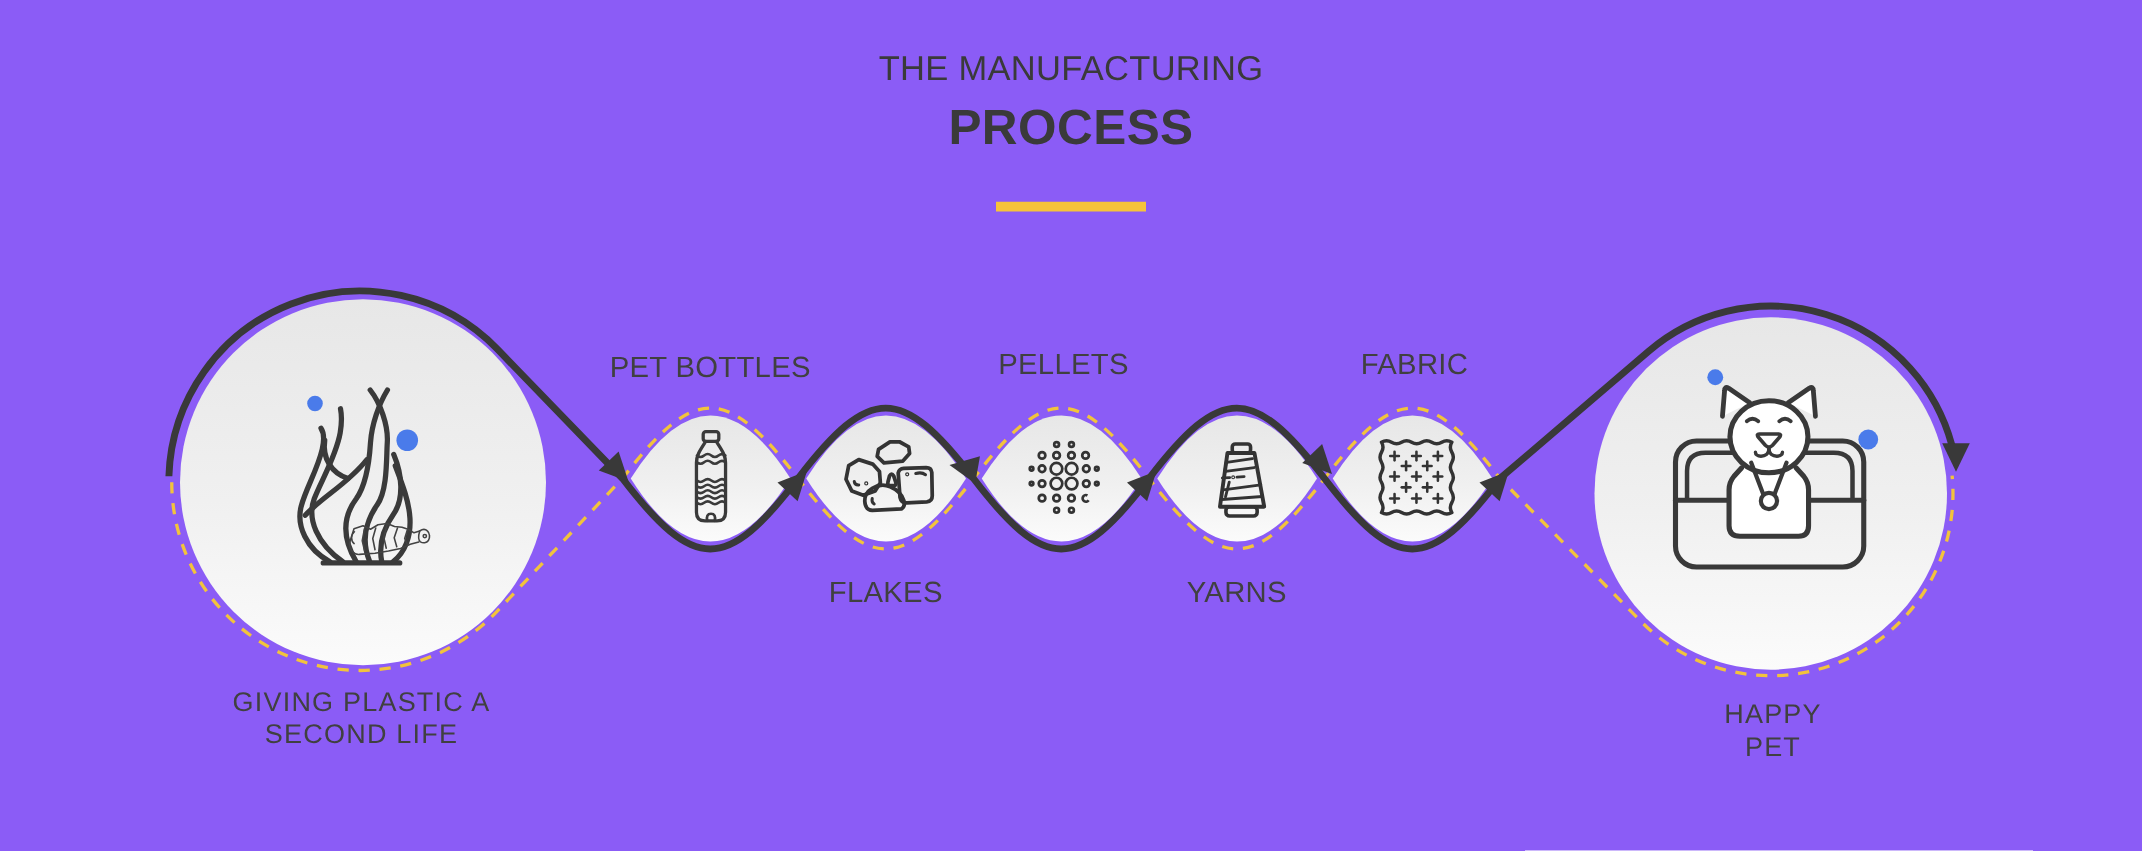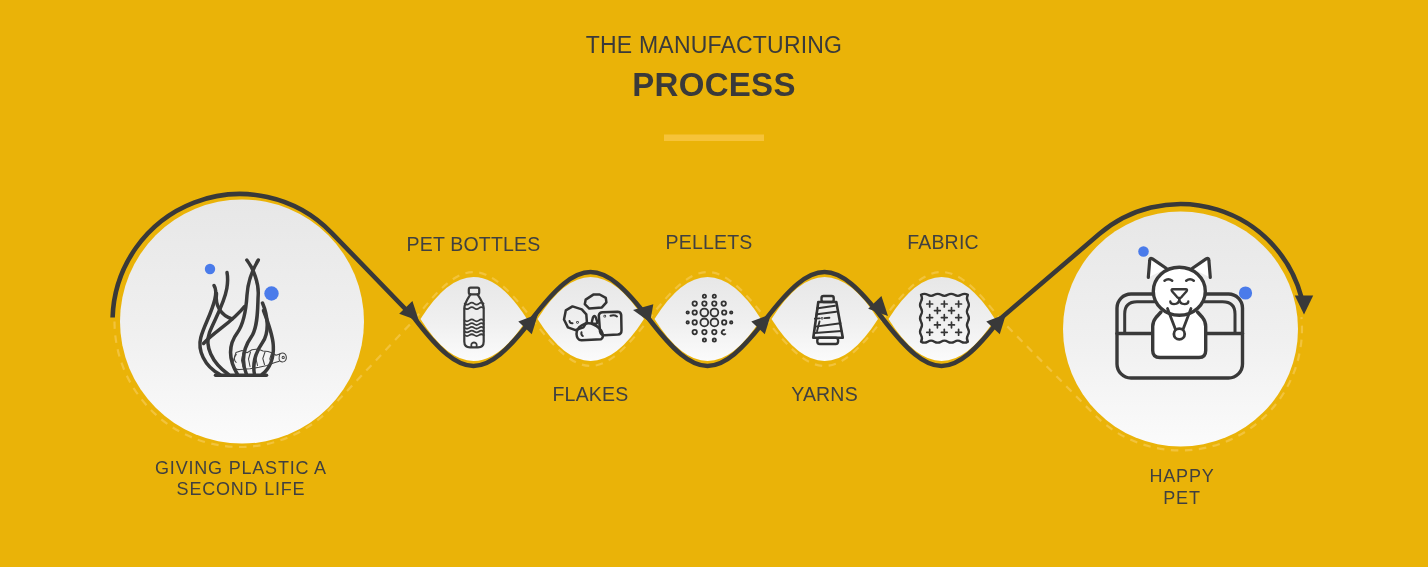--- a/index.html
+++ b/index.html
@@ -1,16 +1,16 @@
 <!DOCTYPE html>
 <html><head>
 <meta charset="utf-8">
 <style>
 html,body{margin:0;padding:0;background:#fff;}
-#stage{position:relative;width:1428px;height:567px;background:#eab308;overflow:hidden;
+#stage{position:relative;width:1428px;height:567px;background:#8b5cf6;overflow:hidden;
   font-family:"Liberation Sans", sans-serif;}
 svg{position:absolute;left:0;top:0;}
 </style>
 </head>
 <body>
 <div id="stage">
 <svg width="1428" height="567" viewBox="0 0 1428 567">
 <defs>
 <linearGradient id="gfill" x1="0" y1="0" x2="0" y2="1">
   <stop offset="0" stop-color="#e7e7e7"></stop>

